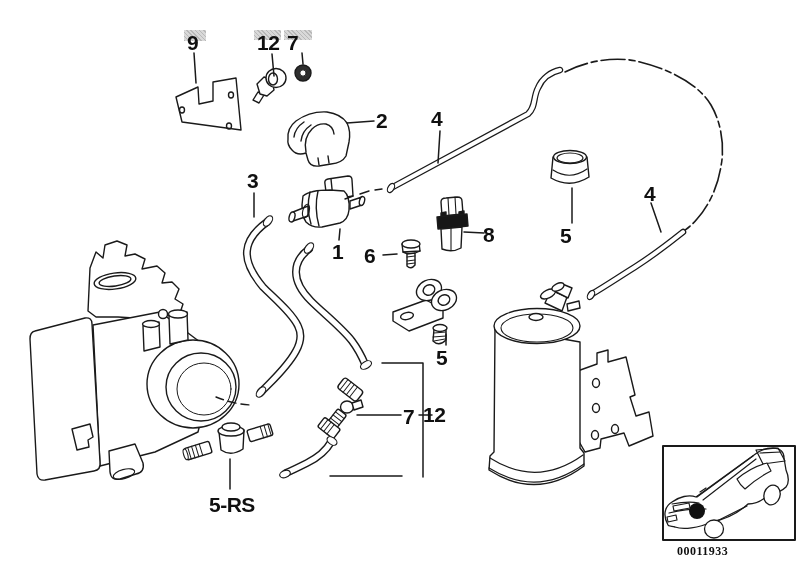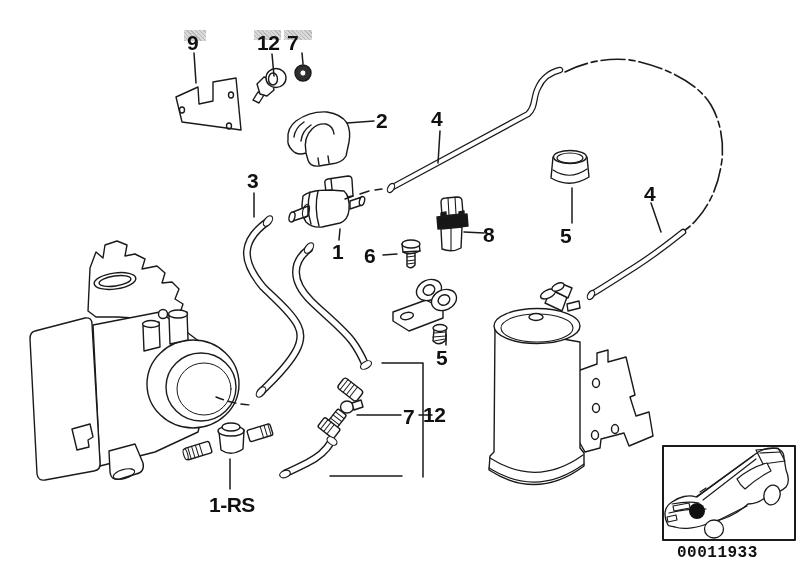--- a/index.html
+++ b/index.html
@@ -12,22 +12,22 @@
     position:absolute;z-index:1;
     background:repeating-linear-gradient(45deg,#b9b9b9 0 1px,#d9d9d9 1px 3px);
   }
   .callout{
     position:absolute;z-index:3;color:#101010;
     font-weight:700;font-size:21px;line-height:1;letter-spacing:-0.5px;
     cursor:default;white-space:nowrap;
   }
   .imgnum{
     position:absolute;z-index:3;color:#101010;
-    font-family:Liberation Mono, monospace;font-weight:700;
-    font-size:16px;letter-spacing:0.5px;line-height:1;
+    font-family:Liberation Serif, serif;font-weight:700;
+    font-size:12px;letter-spacing:0.5px;line-height:1;
   }
 </style>
 </head>
 <body>
 
 <div class="stage">
 
   <div class="hl" style="left:184px;top:30px;width:22px;height:11px"></div>
   <div class="hl" style="left:254px;top:30px;width:27px;height:10px"></div>
   <div class="hl" style="left:284px;top:30px;width:28px;height:10px"></div>
@@ -257,17 +257,17 @@
   <div class="callout" style="left:431px;top:108px">4</div>
   <div class="callout" style="left:247px;top:170px">3</div>
   <div class="callout" style="left:644px;top:183px">4</div>
   <div class="callout" style="left:560px;top:225px">5</div>
   <div class="callout" style="left:483px;top:224px">8</div>
   <div class="callout" style="left:332px;top:241px">1</div>
   <div class="callout" style="left:364px;top:245px">6</div>
   <div class="callout" style="left:436px;top:347px">5</div>
   <div class="callout" style="left:403px;top:406px">7</div>
   <div class="callout" style="left:423px;top:404px">12</div>
-  <div class="callout" style="left:209px;top:494px">1-RS</div>
+  <div class="callout" style="left:209px;top:494px">5-RS</div>
 
   <div class="imgnum" style="left:677px;top:545px">00011933</div>
 
 </div>
 
 </body></html>

